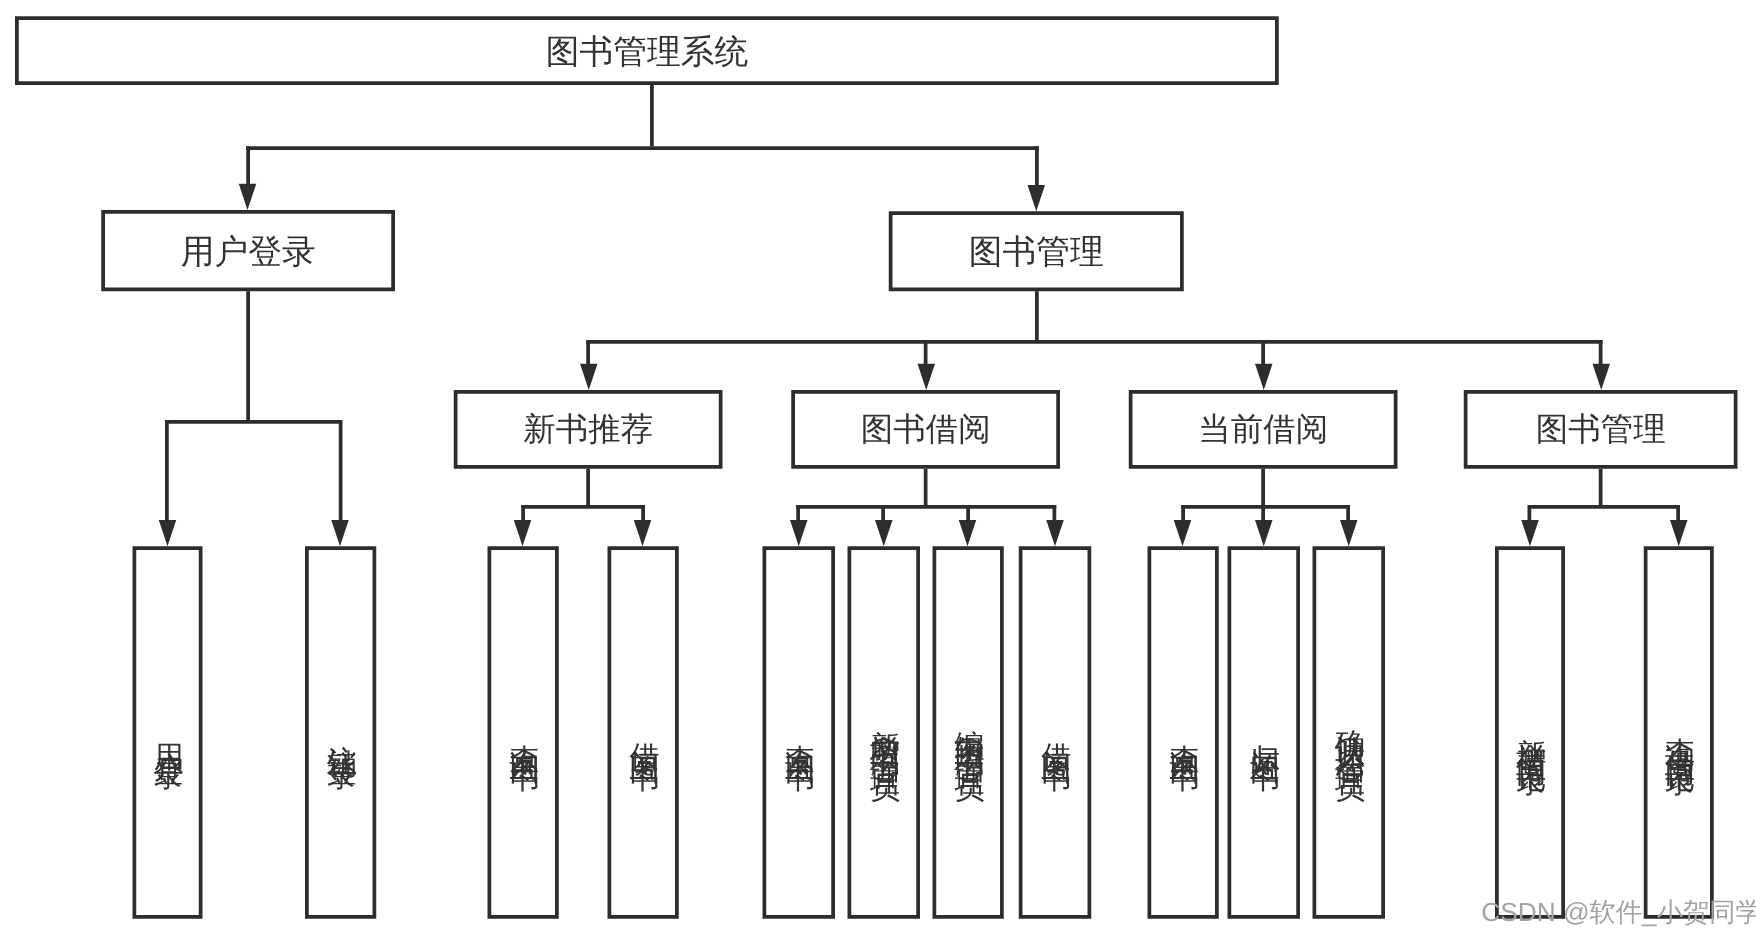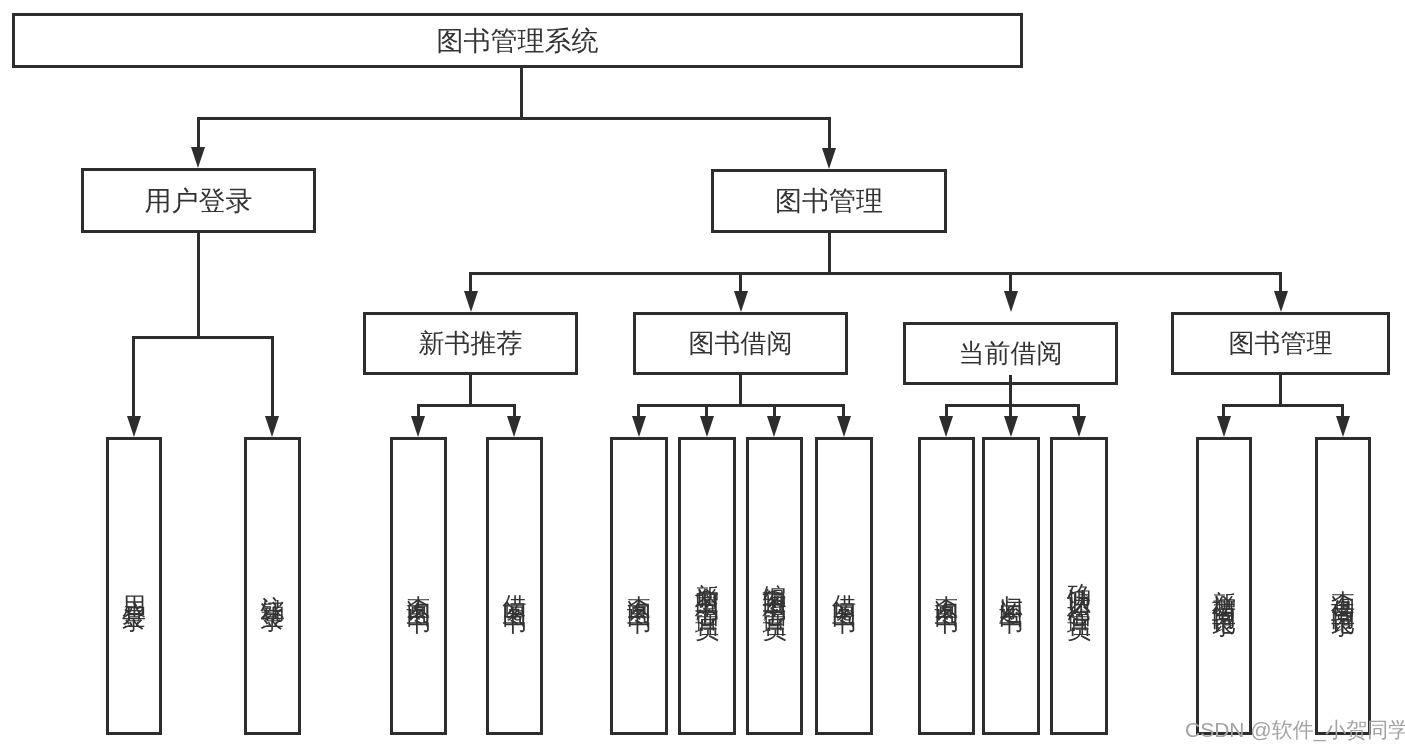--- a/index.html
+++ b/index.html
@@ -98,21 +98,21 @@
   <div class="arrow" style="left:1004px;top:291px;"></div>
   <div class="vline" style="left:1279px;top:272px;width:3px;height:20px;"></div>
   <div class="arrow" style="left:1274px;top:291px;"></div>
 
   <div class="box lv3" style="left:633px;top:312px;width:215px;height:63px;">
     <span>图书借阅</span>
   </div>
   <div class="box lv3" style="left:363px;top:312px;width:215px;height:63px;">
     <span>新书推荐</span>
   </div>
-  <div class="box lv3" style="left:903px;top:312px;width:215px;height:63px;margin-top:10px;">
+  <div class="box lv3" style="left:903px;top:312px;width:215px;height:63px;">
     <span>当前借阅</span>
   </div>
   <div class="box lv3" style="left:1171px;top:312px;width:219px;height:63px;">
     <span>图书管理</span>
   </div>
 
   <div class="vline" style="left:469px;top:375px;width:3px;height:30px;"></div>
   <div class="hline" style="left:417px;top:404px;width:99px;height:3px;"></div>
   <div class="vline" style="left:417px;top:404px;width:3px;height:16px;"></div>
   <div class="arrow" style="left:411px;top:416px;"></div>

